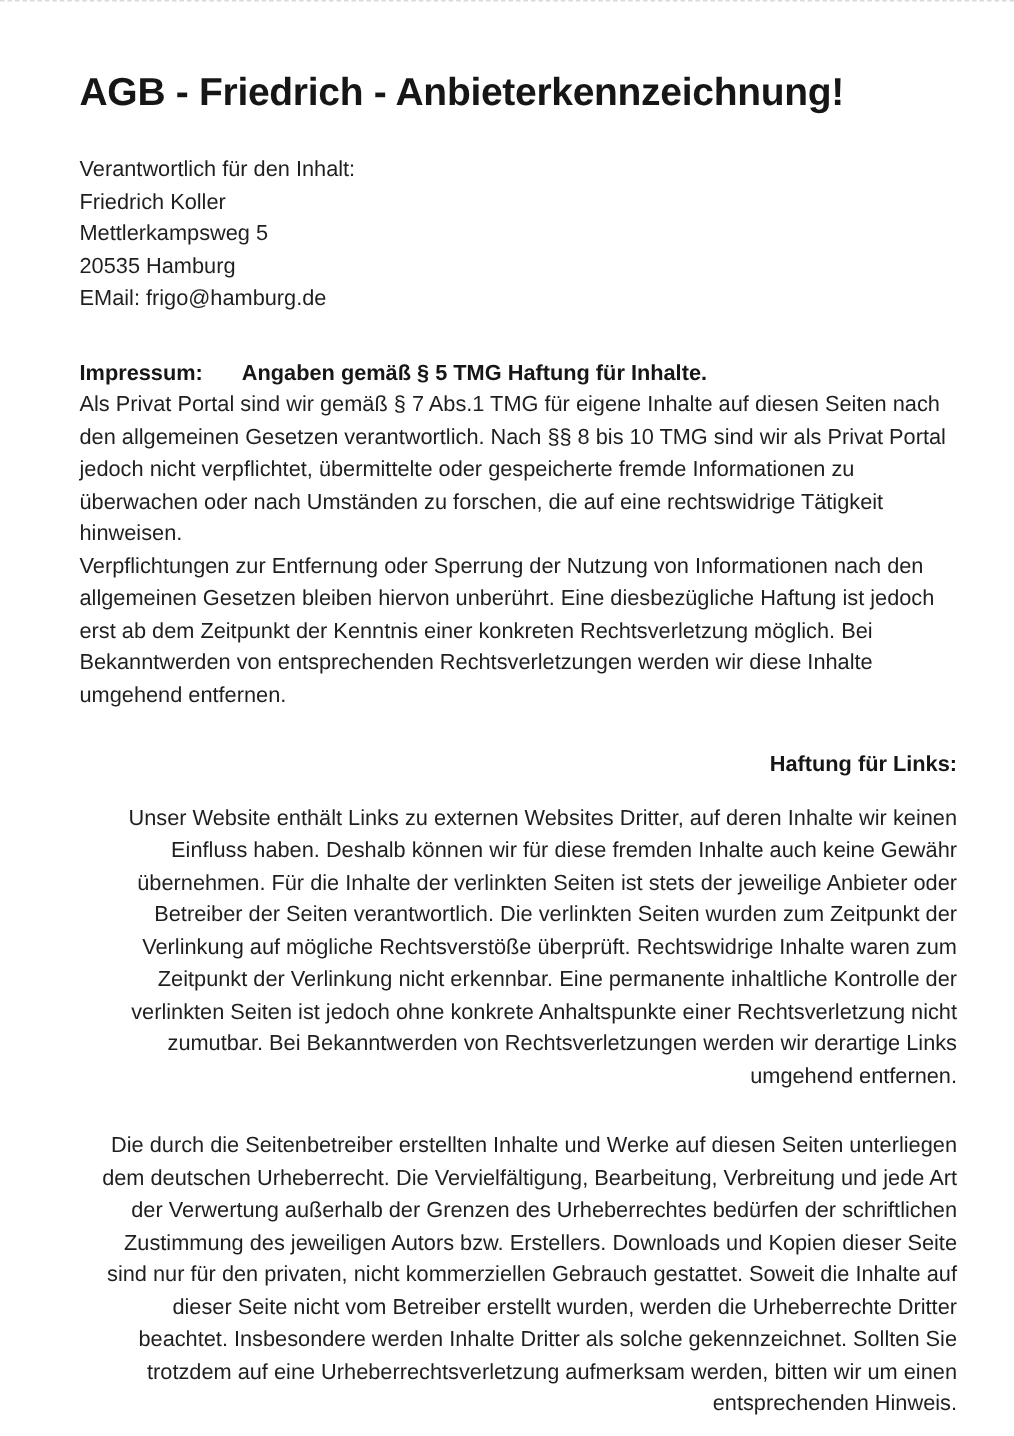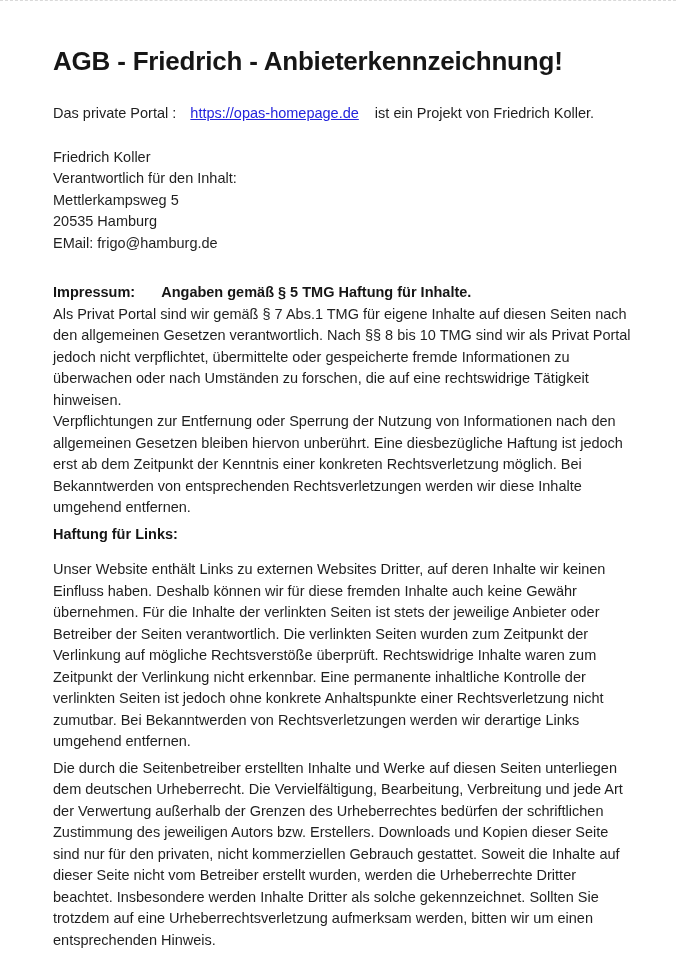--- a/index.html
+++ b/index.html
@@ -53,44 +53,40 @@
   .section-heading {
     font-weight: 700;
     color: #161616;
   }
 
   .impressum-heading .heading-sub {
     margin-left: 26px;
   }
 
   .section-links, .section-urheberrecht {
-    margin-top: 5px;
+    margin-top: 25px;
+    text-align: right;
   }
 
   .section-links .section-heading,
   .section-urheberrecht .section-heading {
     margin-bottom: 14px;
   }
 </style>
 </head>
 <body>
 
 <div class="page">
 
   <h1 class="doc-title">AGB - Friedrich - Anbieterkennzeichnung!</h1>
 
-  <p class="intro">
-    <span>Das private Portal :</span>
-    <a class="homepage-link" href="#">https://opas-homepage.de</a>
-    <span>ist ein Projekt von  Friedrich Koller.</span>
-  </p>
 
   <div class="contact-block">
+    <div class="line">Verantwortlich für den Inhalt:</div>
     <div class="line">Friedrich Koller</div>
-    <div class="line">Verantwortlich für den Inhalt:</div>
     <div class="line">Mettlerkampsweg 5</div>
     <div class="line">20535 Hamburg</div>
     <div class="line">EMail: frigo@hamburg.de</div>
   </div>
 
   <section class="section-impressum">
     <p class="section-heading impressum-heading">
       <span>Impressum:</span><span class="heading-sub">Angaben gemäß § 5 TMG Haftung für Inhalte.</span>
     </p>
     <p>Als Privat Portal sind wir gemäß § 7 Abs.1 TMG für eigene Inhalte auf diesen Seiten nach den allgemeinen Gesetzen verantwortlich. Nach §§ 8 bis 10 TMG sind wir als Privat Portal jedoch nicht verpflichtet, übermittelte oder gespeicherte fremde Informationen zu überwachen oder nach Umständen zu forschen, die auf eine rechtswidrige Tätigkeit hinweisen.</p>

